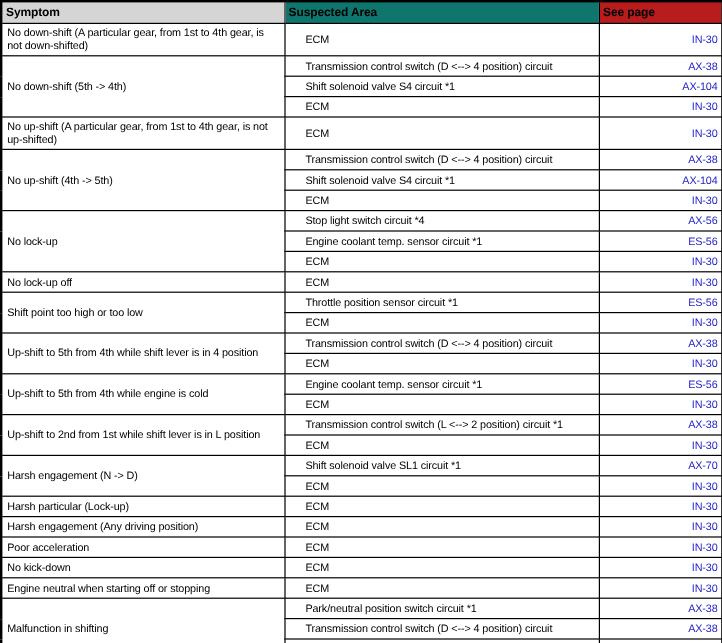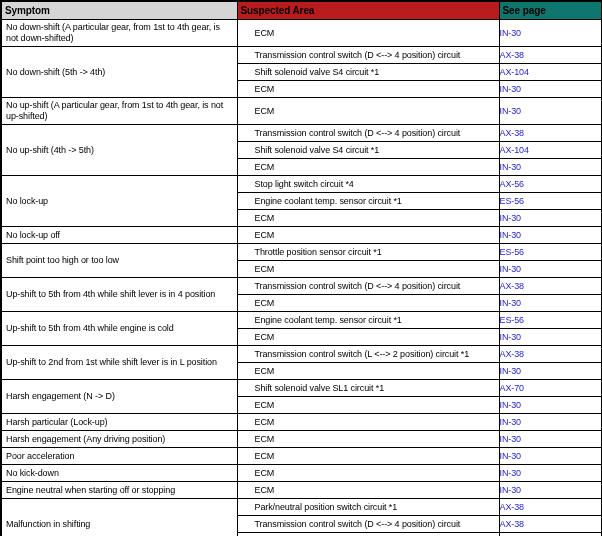--- a/index.html
+++ b/index.html
@@ -46,39 +46,40 @@
     padding: 2px 3px;
   }
   .symptom-table td {
     height: 12px;
     background: #ffffff;
   }
   td.sym  { padding-left: 4px; }
   td.area { padding-left: 17px; }
   td.pageref {
     color: #2424cc;
-    padding-left: 0;
+    padding-left: 16px;
     cursor: pointer;
+    text-align: right;
   }
 </style>
 </head>
 <body>
 
 <div class="page">
   <table class="symptom-table">
     <colgroup>
       <col class="c-symptom">
       <col class="c-area">
       <col class="c-page">
     </colgroup>
     <thead>
       <tr>
         <th style="background: rgb(213, 213, 213);">Symptom</th>
-        <th style="background: #b91c1c;">Suspected Area</th>
-        <th style="background: #0f766e;">See page</th>
+        <th style="background: #0f766e;">Suspected Area</th>
+        <th style="background: #b91c1c;">See page</th>
       </tr>
     </thead>
     <tbody>
         <tr>
           <td class="sym" rowspan="1">No down-shift (A particular gear, from 1st to 4th gear, is not down-shifted)</td>
           <td class="area">ECM</td>
           <td class="pageref" style="color: rgb(36, 36, 204);">IN-30</td>
         </tr>
         <tr>
           <td class="sym" rowspan="3">No down-shift (5th -&gt; 4th)</td>

